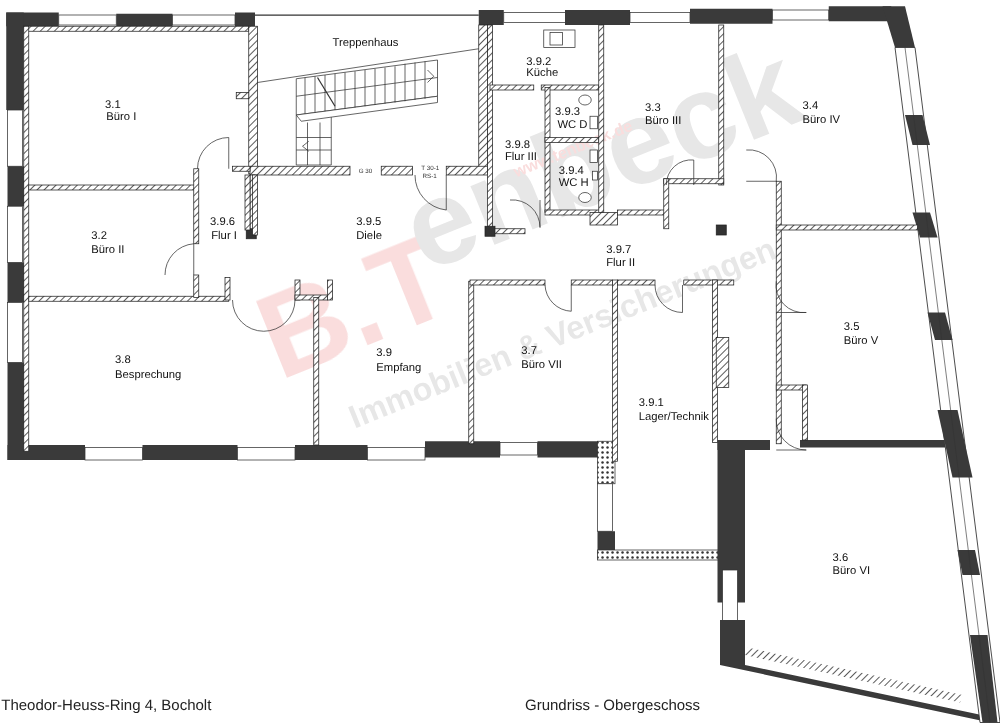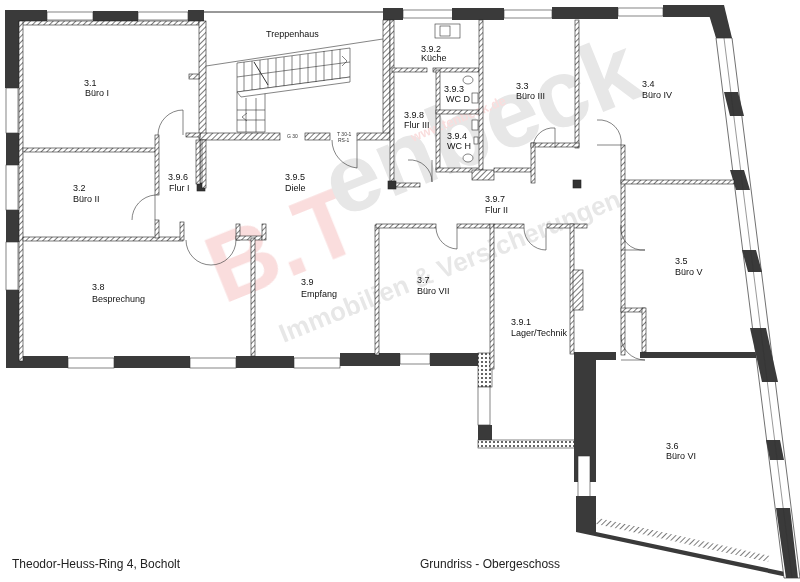--- a/index.html
+++ b/index.html
@@ -4,21 +4,21 @@
   <style>
     html, body { margin: 0; padding: 0; background: #ffffff; }
     body { width: 800px; height: 582px; position: relative; overflow: hidden; font-family: "Liberation Sans", sans-serif; }
     #plan { position: absolute; left: 0; top: 0; width: 800px; height: 582px; }
     .room-num, .room-name { font-family: "Liberation Sans", sans-serif; font-size: 9px; fill: #111; }
     .tiny { font-family: "Liberation Sans", sans-serif; font-size: 5px; fill: #333; }
     .wm-big { font-family: "Liberation Sans", sans-serif; font-weight: bold; font-size: 96px; }
     .wm-small { font-family: "Liberation Sans", sans-serif; font-weight: bold; font-size: 26px; }
     .wm-url { font-family: "Liberation Sans", sans-serif; font-weight: bold; font-size: 13px; }
     .caption { position: absolute; top: 557px; font-size: 12px; color: #222; font-family: "Liberation Sans", sans-serif; }
-    #caption-left { left: 12px; }
+    #caption-left { left: 1px; }
     #caption-right { left: 420px; text-align: center; }
   </style>
 </head>
 <body>
 
 <svg id="plan" viewBox="0 0 800 582" xmlns="http://www.w3.org/2000/svg">
   <defs>
     <pattern id="hatch" patternUnits="userSpaceOnUse" width="4" height="4" patternTransform="rotate(45)">
       <rect width="4" height="4" fill="#fff"></rect>
       <line x1="0" y1="0" x2="0" y2="4" stroke="#222" stroke-width="1.2"></line>

